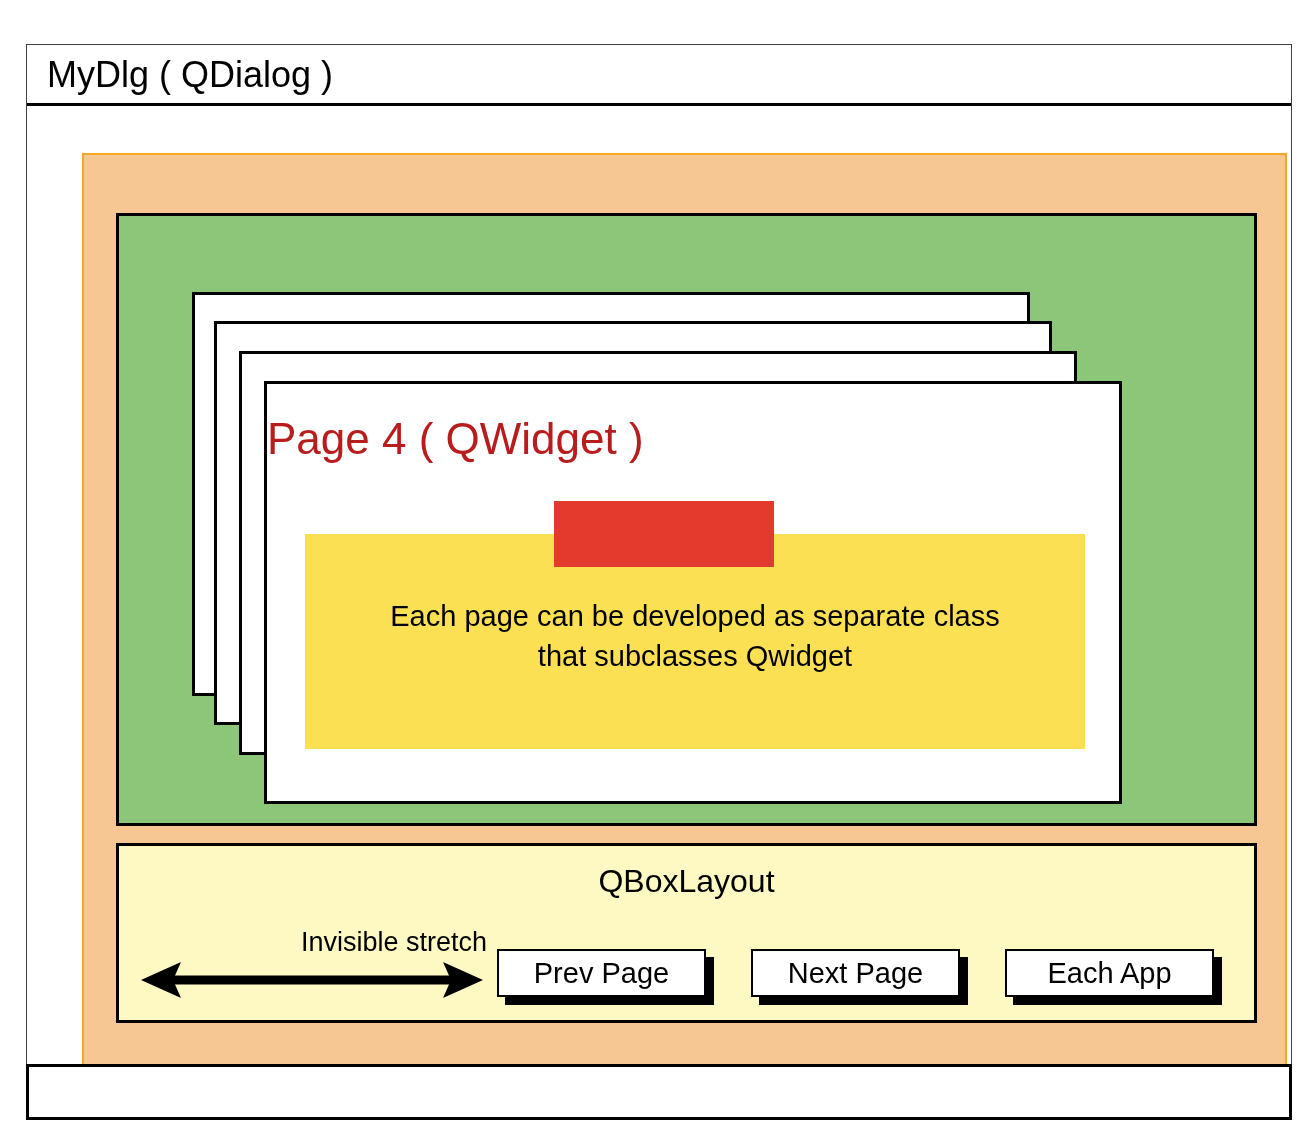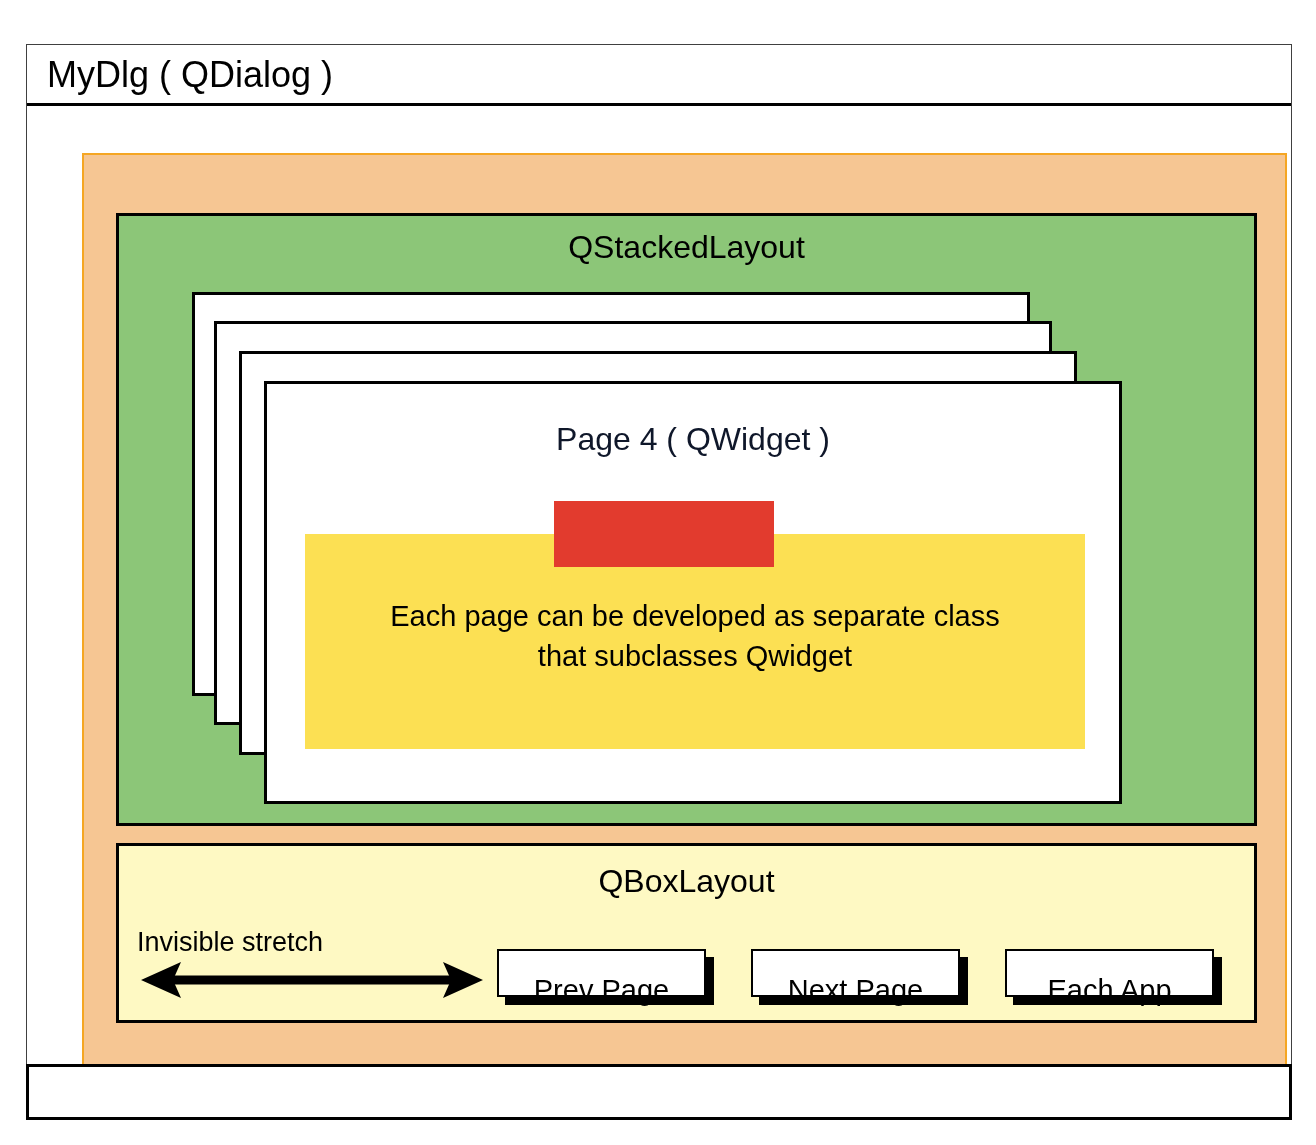--- a/index.html
+++ b/index.html
@@ -118,23 +118,23 @@
   .page-card.card-1 { left: 73px;  top: 76px;  width: 838px; height: 404px; }
   .page-card.card-2 { left: 95px;  top: 105px; width: 838px; height: 404px; }
   .page-card.card-3 { left: 120px; top: 135px; width: 838px; height: 404px; }
   .page-card.card-4 { left: 145px; top: 165px; width: 858px; height: 423px; }
 
   .page-title {
     position: absolute;
     left: 0;
     top: 34px;
     width: 100%;
-    text-align: center;
-    font-size: 32px;
-    color: #0f172a;
+    text-align: left;
+    font-size: 44px;
+    color: #b91c1c;
     line-height: 42px;
   }
 
   
   .red-block {
     position: absolute;
     left: 287px;
     top: 117px;
     width: 220px;
     height: 66px;
@@ -192,21 +192,21 @@
     left: 18px;
     top: 80px;
     width: 350px;
     height: 80px;
   }
   .stretch-label {
     position: absolute;
     left: 0;
     top: 0;
     width: 100%;
-    text-align: left;
+    text-align: right;
     font-size: 27px;
     color: #000000;
     line-height: 32px;
   }
   .stretch-arrow {
     position: absolute;
     left: 0;
     top: 34px;
     width: 100%;
     height: 40px;
@@ -226,41 +226,40 @@
     background: #ffffff;
     border: 2px solid #000000;
     box-sizing: border-box;
     box-shadow: 8px 8px 0 0 #000000;
     font-size: 29px;
     color: #000000;
     line-height: 44px;
     text-align: center;
     white-space: nowrap;
     cursor: pointer;
-    padding: 17px;
+    padding: 0;
   }
   .push-btn.b0 { left: 0px;   width: 209px; }
   .push-btn.b1 { left: 254px; width: 209px; }
   .push-btn.b2 { left: 508px; width: 209px; }
 </style>
 </head>
 <body>
 
 <div id="canvas">
 
   <div class="dialog-frame">
 
     <div class="dialog-titlebar">
       <div class="dialog-title">MyDlg ( QDialog )</div>
     </div>
 
     <div class="vbox-layout">
 
       <div class="stacked-layout">
-        <div class="stacked-label">QStackedLayout</div>
 
         <div class="page-card card-1">
           <div class="page-title"></div>
         </div>
 
         <div class="page-card card-2">
           <div class="page-title"></div>
         </div>
 
         <div class="page-card card-3">

